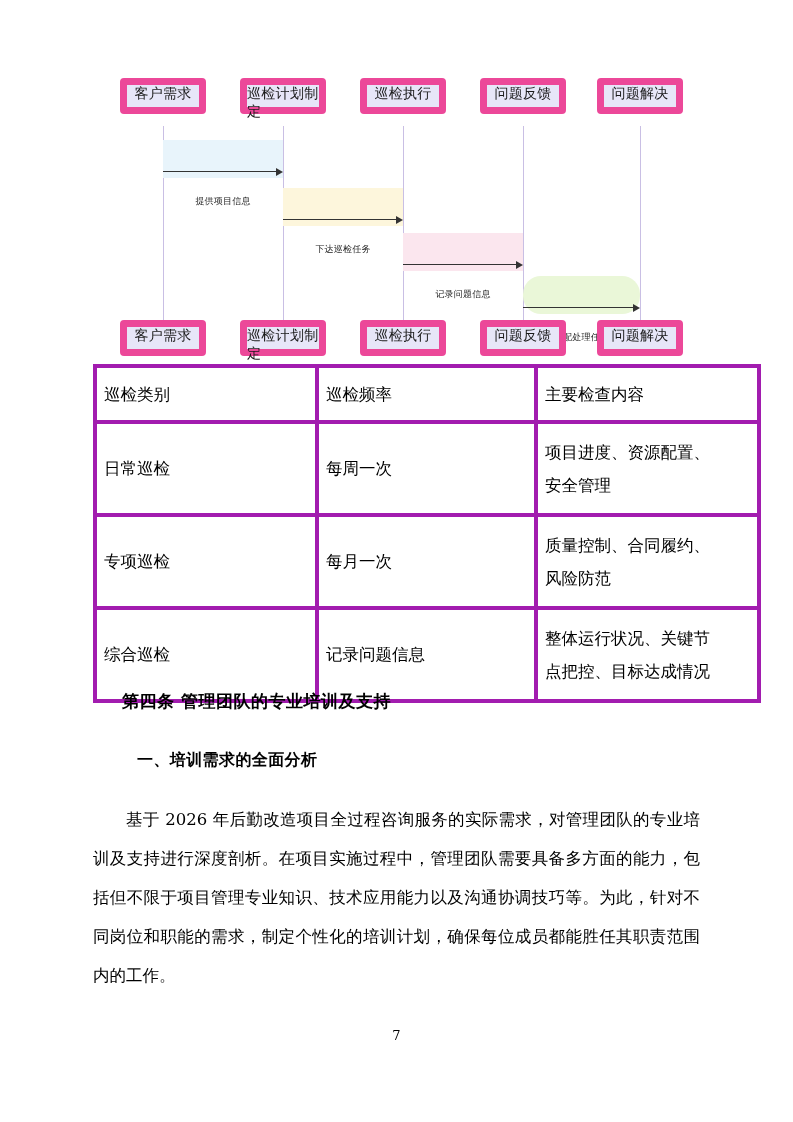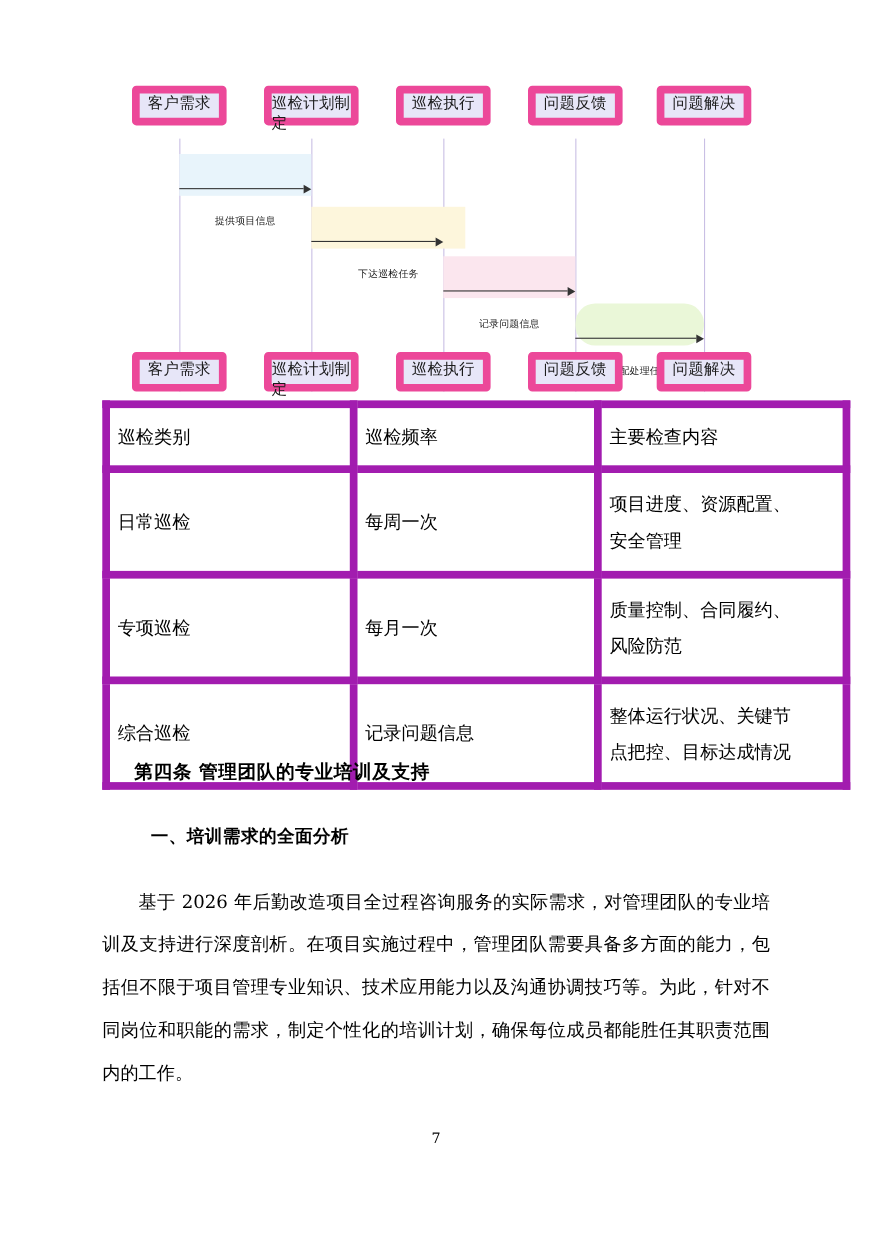--- a/index.html
+++ b/index.html
@@ -98,21 +98,21 @@
   
   .doc-table {
     position: absolute;
     left: 93px;
     top: 364px;
     width: 607px;
     border-collapse: collapse;
     table-layout: fixed;
   }
   .doc-table td {
-    border: 7px solid #a21caf;
+    border: 4px solid #a21caf;
     padding: 6px 8px 6px 7px;
     vertical-align: middle;
     font-family: "DejaVu Serif", "Liberation Serif", serif;
     font-size: 16.5px;
     line-height: 2.0;
     color: #000000;
   }
   .doc-table .col-a { width: 203px; }
   .doc-table .col-b { width: 200px; }
   .doc-table .col-c { width: 204px; }
@@ -205,21 +205,21 @@
     <div class="participant-box top" style="left:477px;">
         <span>问题解决</span>
       </div>
 
     <div class="msg-band" style="left:43px; top:62px; width:120px; background:#e8f4fb;">
       <div class="msg-label">提供项目信息</div>
       <div class="msg-arrow-line" style="width:113px;"></div>
       <div class="msg-arrow-head" style="left:113px;"></div>
     </div>
 
-    <div class="msg-band" style="left:163px; top:110px; width:140px; background:#fdf6dc;">
+    <div class="msg-band" style="left:163px; top:110px; width:120px; background:#fdf6dc;">
       <div class="msg-label">下达巡检任务</div>
       <div class="msg-arrow-line" style="width:113px;"></div>
       <div class="msg-arrow-head" style="left:113px;"></div>
     </div>
 
     <div class="msg-band" style="left:283px; top:155px; width:120px; background:#fbe6ee;">
       <div class="msg-label">记录问题信息</div>
       <div class="msg-arrow-line" style="width:113px;"></div>
       <div class="msg-arrow-head" style="left:113px;"></div>
     </div>

